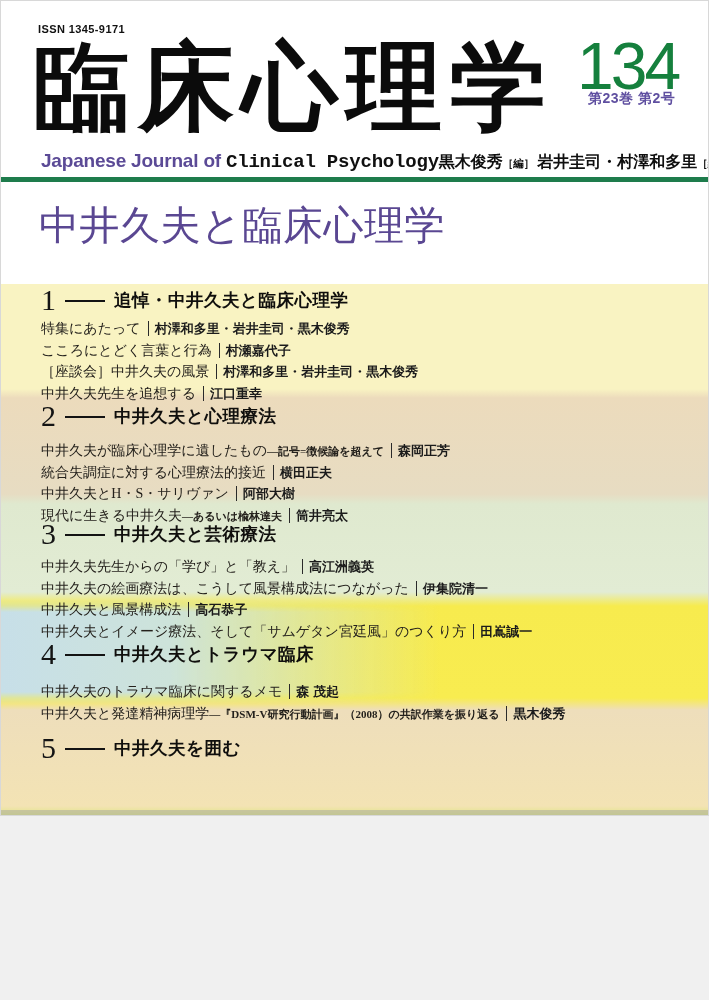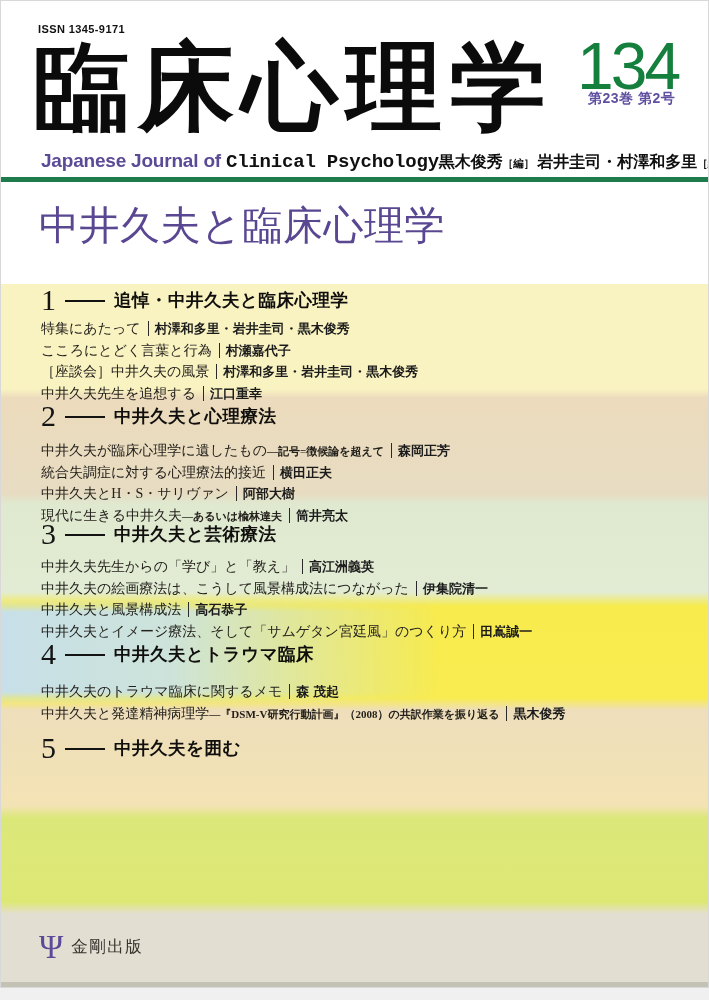--- a/index.html
+++ b/index.html
@@ -1,18 +1,18 @@
 <!DOCTYPE html>
 <html><head>
 <meta charset="utf-8">
 <style>
   html,body{margin:0;padding:0;background:#f0f0f0;}
   .page{
     position:relative;
-    width:709px;height:988px;
+    width:709px;height:816px;
     margin:0 auto;
     background:#ffffff;
     overflow:hidden;
     border:1px solid #d8d8d8;
     box-sizing:border-box;
     font-family:"Liberation Sans", sans-serif;
   }
   
   .bg-stripes{
     position:absolute;left:0;top:283px;width:100%;height:717px;

